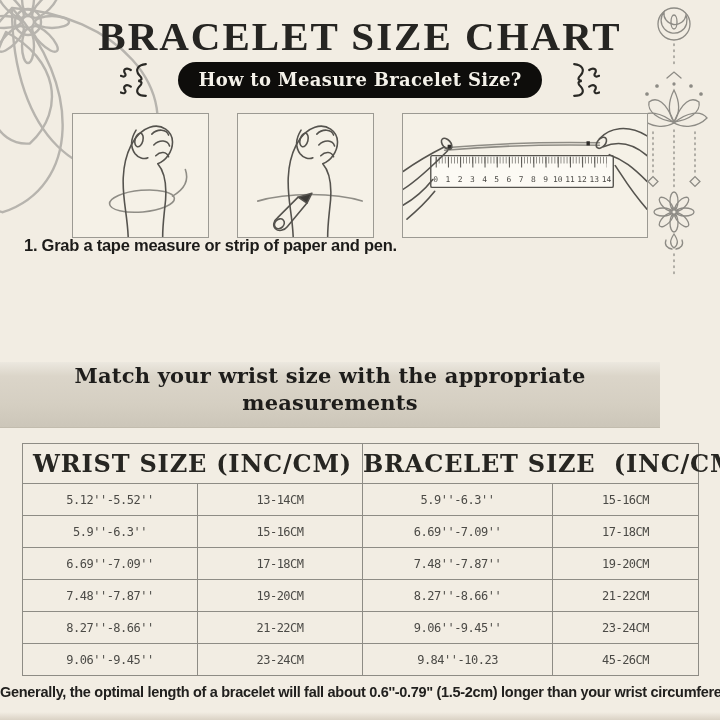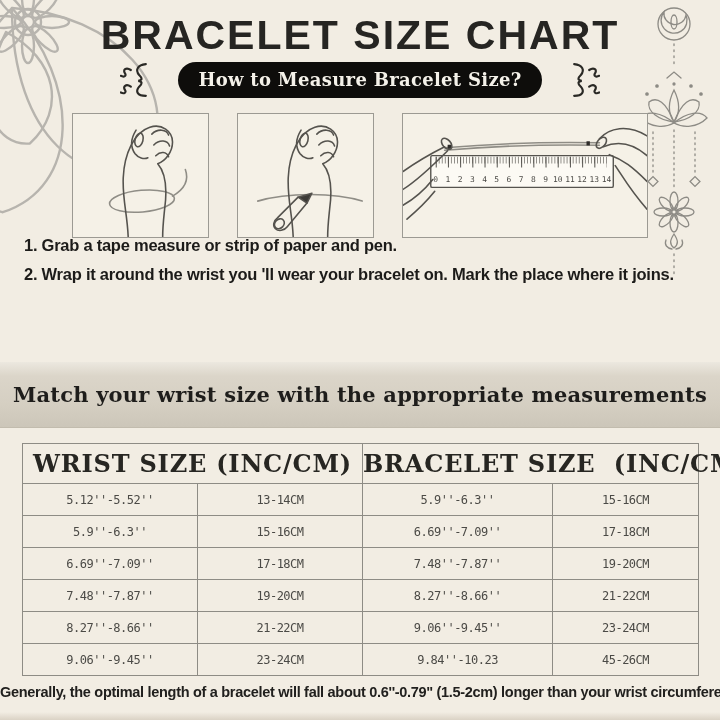--- a/index.html
+++ b/index.html
@@ -5,21 +5,21 @@
   * { margin:0; padding:0; box-sizing:border-box; }
   html,body { width:720px; height:720px; }
   body { position:relative; background:#f2ede3; font-family:"Liberation Sans", sans-serif; overflow:hidden; }
 
   .decor { position:absolute; pointer-events:none; }
   #mandala { top:-8px; left:-8px; }
   #lotus { top:2px; left:633px; }
 
   .page-title {
     position:absolute; top:12px; left:0; right:0; text-align:center;
-    font-family:Liberation Sans, sans-serif; font-weight:bold; font-size:41px;
+    font-family:Liberation Serif, serif; font-weight:bold; font-size:41px;
     letter-spacing:2px; color:#262522;
   }
 
   .pill-row {
     position:absolute; top:60px; left:0; right:0; height:40px;
     display:flex; align-items:center; justify-content:center; gap:28px;
   }
   .pill {
     background:#0e0d0b; color:#f4f1e9; border-radius:20px;
     padding:7px 20px 8px; font-family:"DejaVu Serif", serif; font-weight:bold;
@@ -37,24 +37,24 @@
   .panel svg { width:100%; height:100%; display:block; }
 
   .instructions {
     position:absolute; top:231px; left:24px; width:676px; list-style:none;
     color:#1c1b19; font-size:16.5px; font-weight:bold; letter-spacing:-0.25px;
     line-height:28px;
   }
   .instructions li { padding-left:21px; text-indent:-21px; margin-bottom:1px; }
 
   .banner {
-    position:absolute; top:362px; left:0; width:720px; height:66px;
+    position:absolute; top:362px; left:0; width:660px; height:66px;
     background:linear-gradient(180deg,#ece8df 0%,#dbd5c9 22%,#d5cfc2 65%,#ccc6b9 100%);
     border-bottom:1px solid #c2bcae;
-    display:flex; flex-direction:column; align-items:center; justify-content:center;
+    display:flex; flex-direction:column; align-items:center; justify-content:space-between;
     font-family:"DejaVu Serif", serif; font-weight:bold; font-size:21px;
     color:#1e1d1b; letter-spacing:0.2px; line-height:27px; text-align:center;
   }
 
   table.size-table {
     position:absolute; top:443px; left:22px; width:676px;
     border-collapse:collapse; table-layout:fixed;
   }
   .size-table th, .size-table td {
     border:1px solid #8e8c85; text-align:center; vertical-align:middle;
@@ -237,21 +237,20 @@
         <path d="M246,68 C232,54 222,46 208,41"></path>
         <path d="M246,96 C230,78 222,64 214,52"></path>
         <ellipse cx="200" cy="29" rx="4" ry="6.5" transform="rotate(40 200 29)"></ellipse>
       </g>
     </svg>
   </div>
 </div>
 
 <ol class="instructions">
   <li>1. Grab a tape measure or strip of paper and pen.</li>
-  <li>2. Wrap it around the wrist you 'll wear your bracelet on. Mark the place where it joins.</li>
 </ol>
 
 <div class="banner">
   <div>Match your wrist size with the appropriate measurements</div>
 </div>
 
 <table class="size-table">
   <colgroup>
       <col style="width:175px">
       <col style="width:165px">

